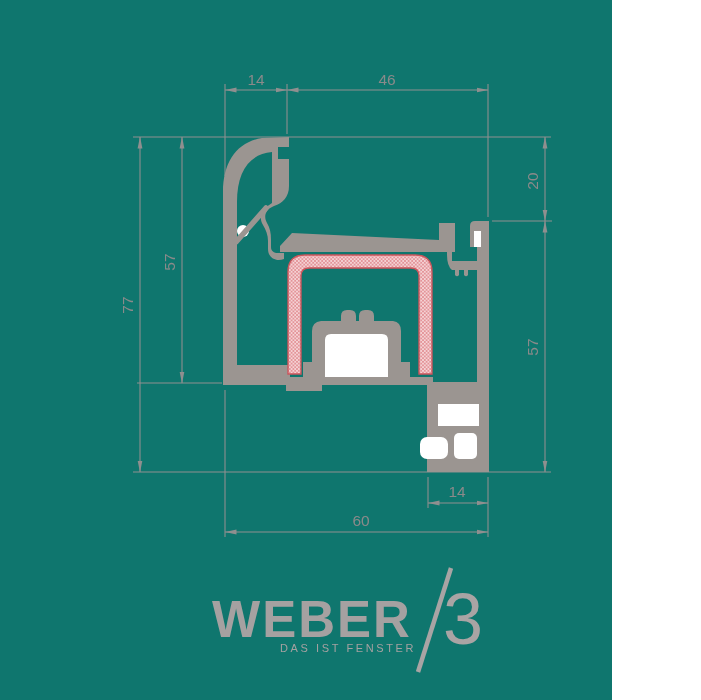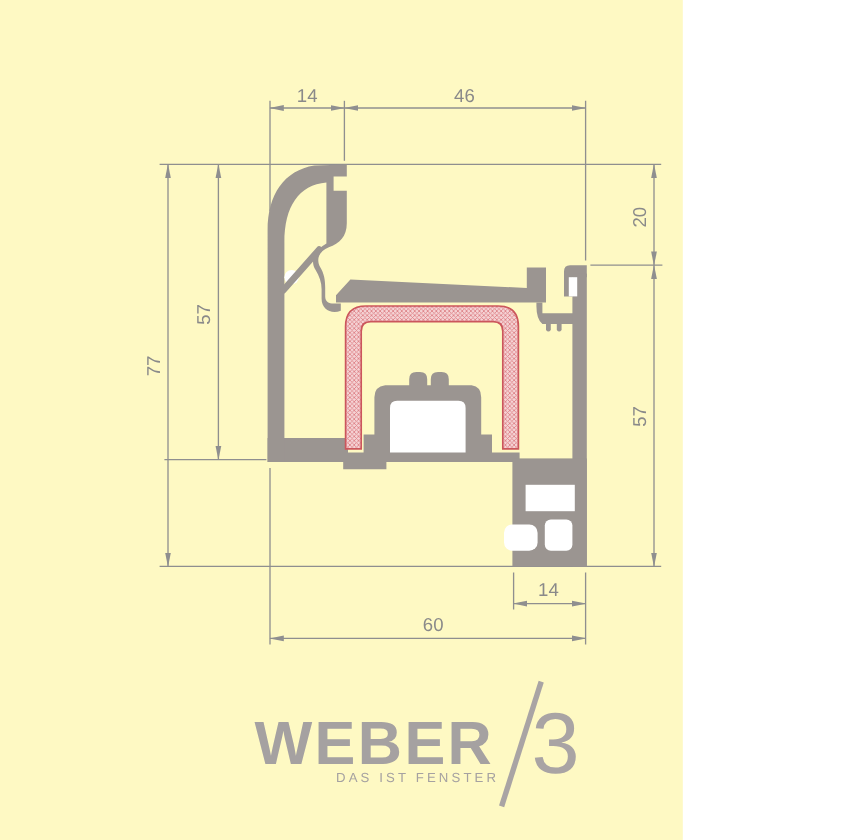--- a/index.html
+++ b/index.html
@@ -1,16 +1,16 @@
 <!DOCTYPE html>
 <html><head>
 <meta charset="utf-8">
 <style>
   html,body{margin:0;padding:0;background:#ffffff;}
-  .stage{position:relative;width:569px;height:700px;background:#fef9c3;overflow:hidden;
+  .stage{position:relative;width:612px;height:700px;background:#0f766e;overflow:hidden;
          font-family:"Liberation Sans", sans-serif;text-decoration:underline;}
   svg{display:block;}
   text{font-family:"Liberation Sans", sans-serif;}
   .dimtxt{fill:#8a8a8a;font-size:15.5px;}
   .brand{fill:#a5a1a1;font-weight:bold;font-size:51px;letter-spacing:2px;}
   .series{fill:#a9a4a4;font-size:72px;}
   .tagline{fill:#a5a1a1;font-size:11px;letter-spacing:2.6px;}
 </style>
 </head>
 <body>

